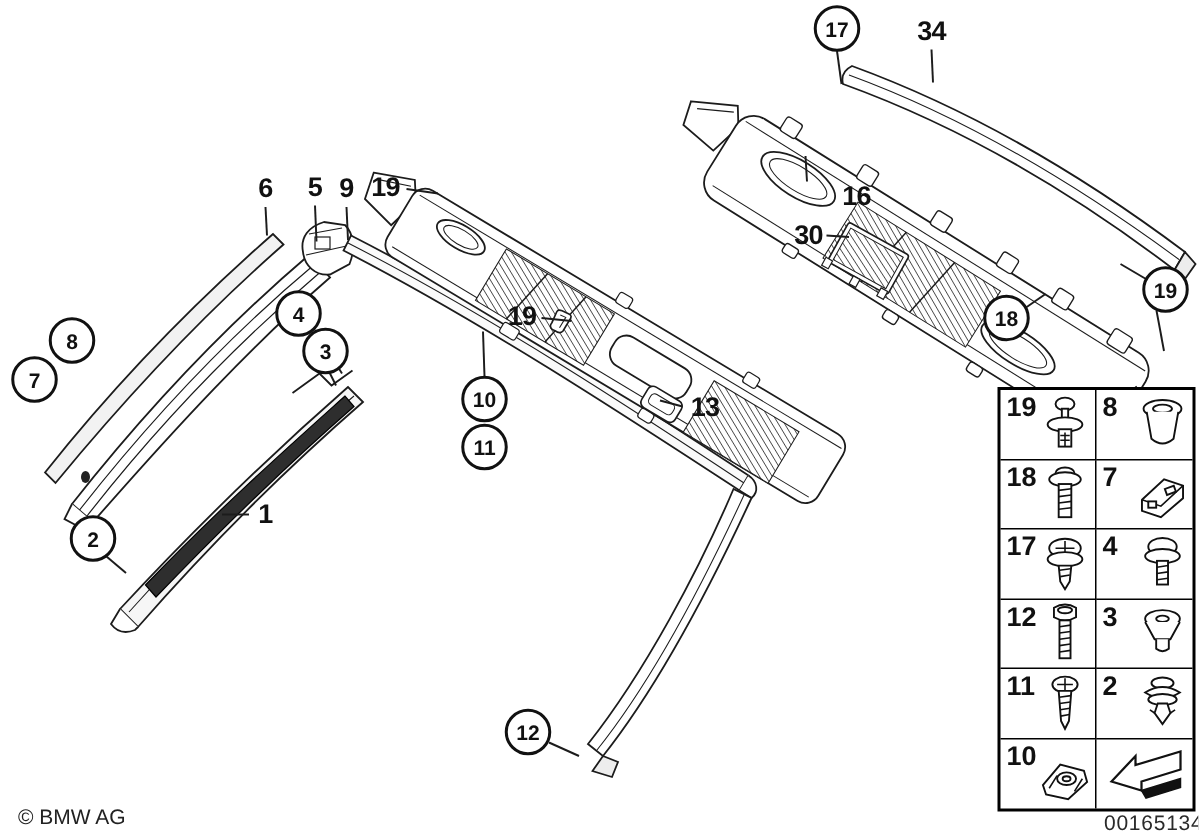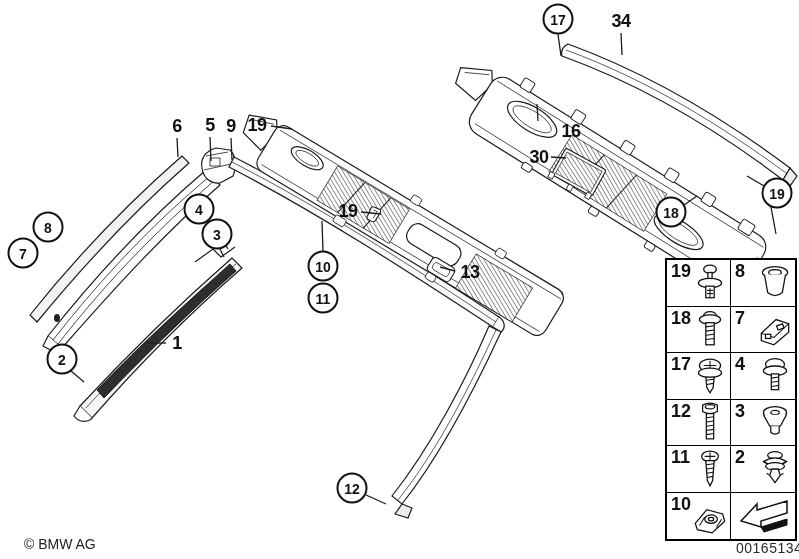--- a/index.html
+++ b/index.html
@@ -14,21 +14,21 @@
              font:bold 14px "Liberation Sans",sans-serif;box-sizing:border-box;}
   #legend{position:absolute;left:665px;top:258px;width:132px;height:283px;
           border:2px solid #000;box-sizing:border-box;background:#fff;
           display:grid;grid-template-columns:1fr 1fr;grid-template-rows:repeat(6,1fr);}
   .cell{position:relative;border-right:1.4px solid #000;border-bottom:1.4px solid #000;box-sizing:border-box;}
   .cell:nth-child(2n){border-right:none;}
   .cell:nth-child(n+11){border-bottom:none;}
   .cell .num{position:absolute;left:4px;top:1px;font:bold 18px "Liberation Sans",sans-serif;color:#111;}
   .cell .ic{position:absolute;right:1px;top:50%;transform:translateY(-50%);}
   .cell .ic.wide{right:2px;}
-  #copyright{position:absolute;left:24px;top:536px;font:14px "Liberation Sans",sans-serif;color:#222;}
+  #copyright{position:absolute;left:12px;top:536px;font:14px "Liberation Sans",sans-serif;color:#222;}
   #doc-number{position:absolute;left:736px;top:540px;font:14px "Liberation Sans",sans-serif;
               color:#2a2a2a;letter-spacing:0.5px;}
 </style>
 </head>
 <body>
 
 <div id="stage">
 
   <svg id="artwork" width="799" height="559" viewBox="0 0 799 559">
     <defs>

